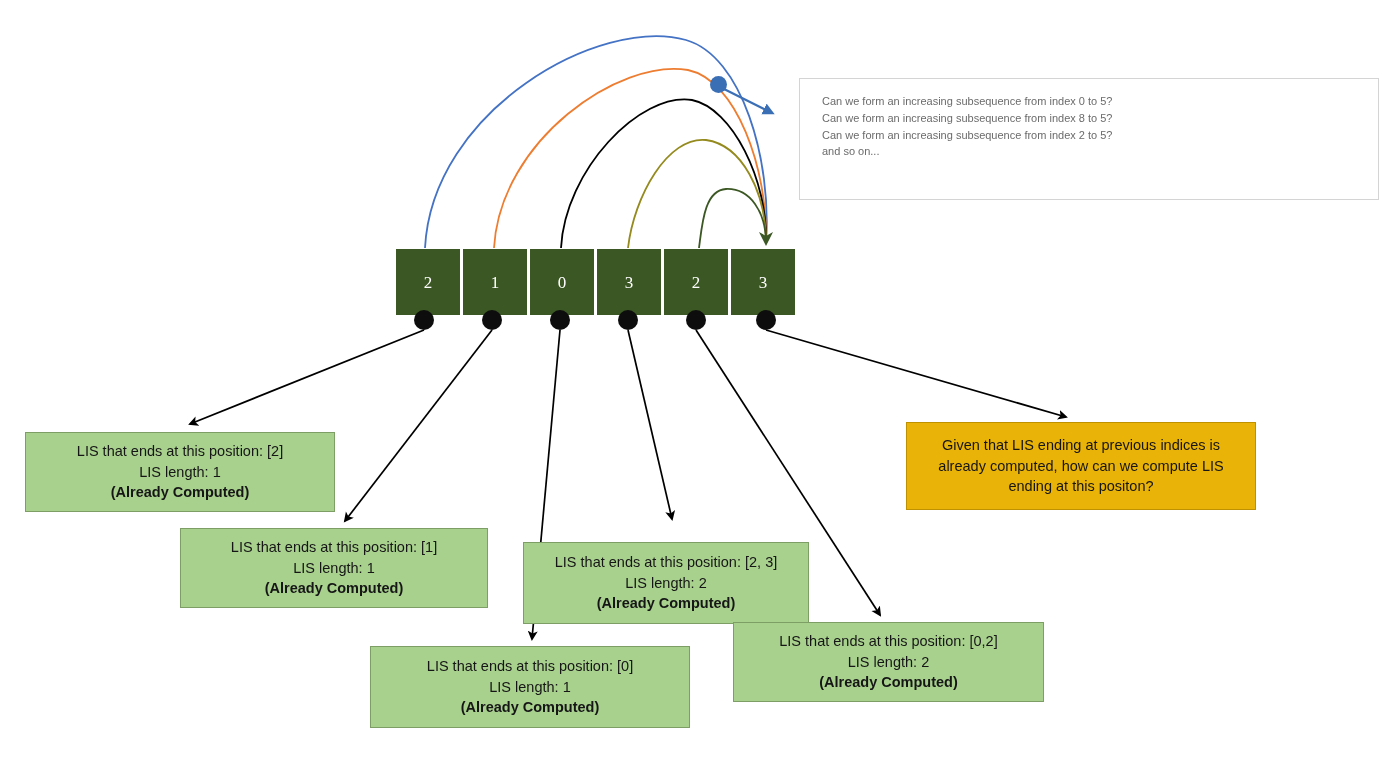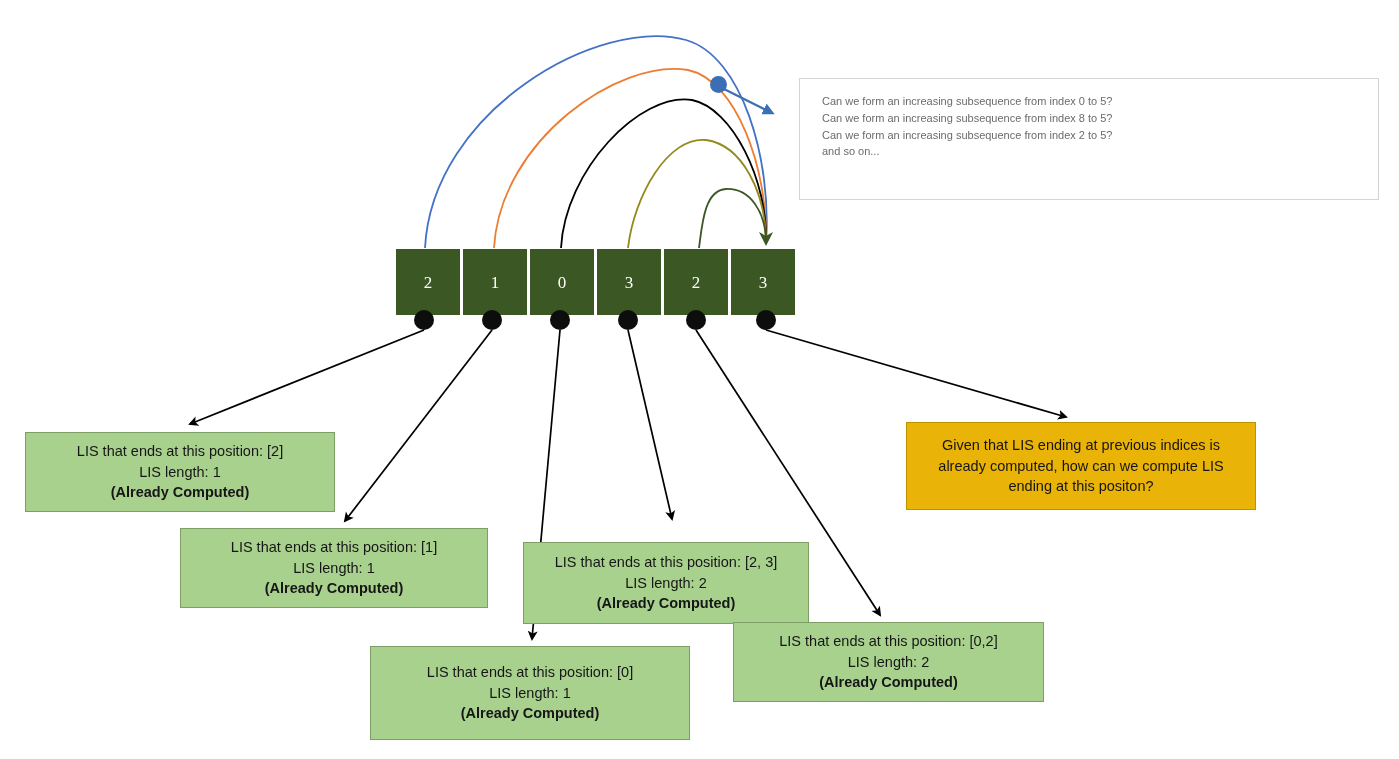--- a/index.html
+++ b/index.html
@@ -173,21 +173,21 @@
     <div>LIS length: 1</div>
     <div class="bold-line">(Already Computed)</div>
   </div>
 
   <div class="info-box green" style="left:180px; top:528px; width:308px; height:80px;text-align:center;">
     <div>LIS that ends at this position: [1]</div>
     <div>LIS length: 1</div>
     <div class="bold-line">(Already Computed)</div>
   </div>
 
-  <div class="info-box green" style="left:370px; top:646px; width:320px; height:94px;">
+  <div class="info-box green" style="left:370px; top:646px; width:320px; height:82px;">
     <div>LIS that ends at this position: [0]</div>
     <div>LIS length: 1</div>
     <div class="bold-line">(Already Computed)</div>
   </div>
 
   <div class="info-box green" style="left:523px; top:527px; width:286px; height:82px;margin-top:15px;">
     <div>LIS that ends at this position: [2, 3]</div>
     <div>LIS length: 2</div>
     <div class="bold-line">(Already Computed)</div>
   </div>

